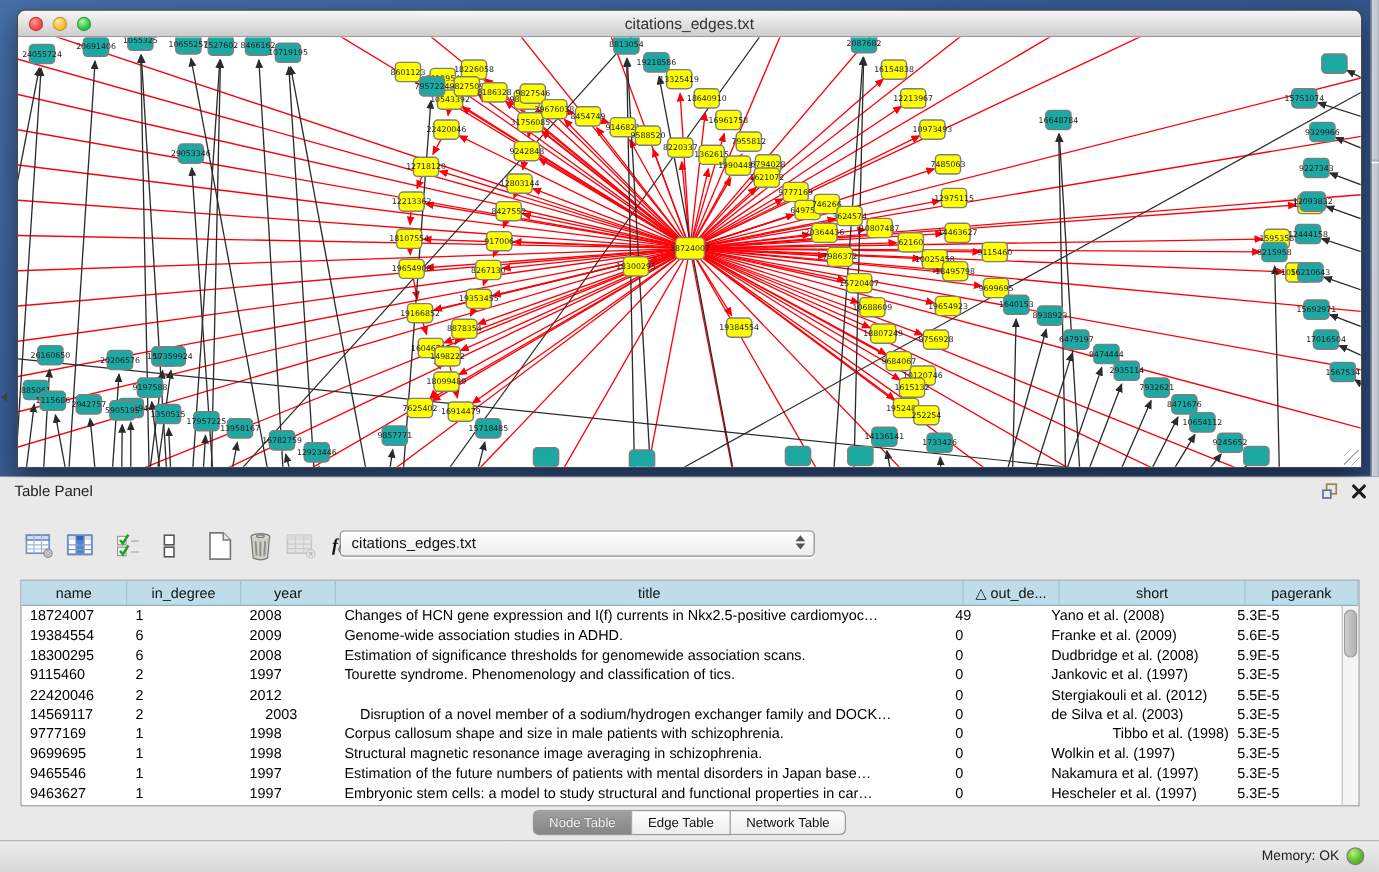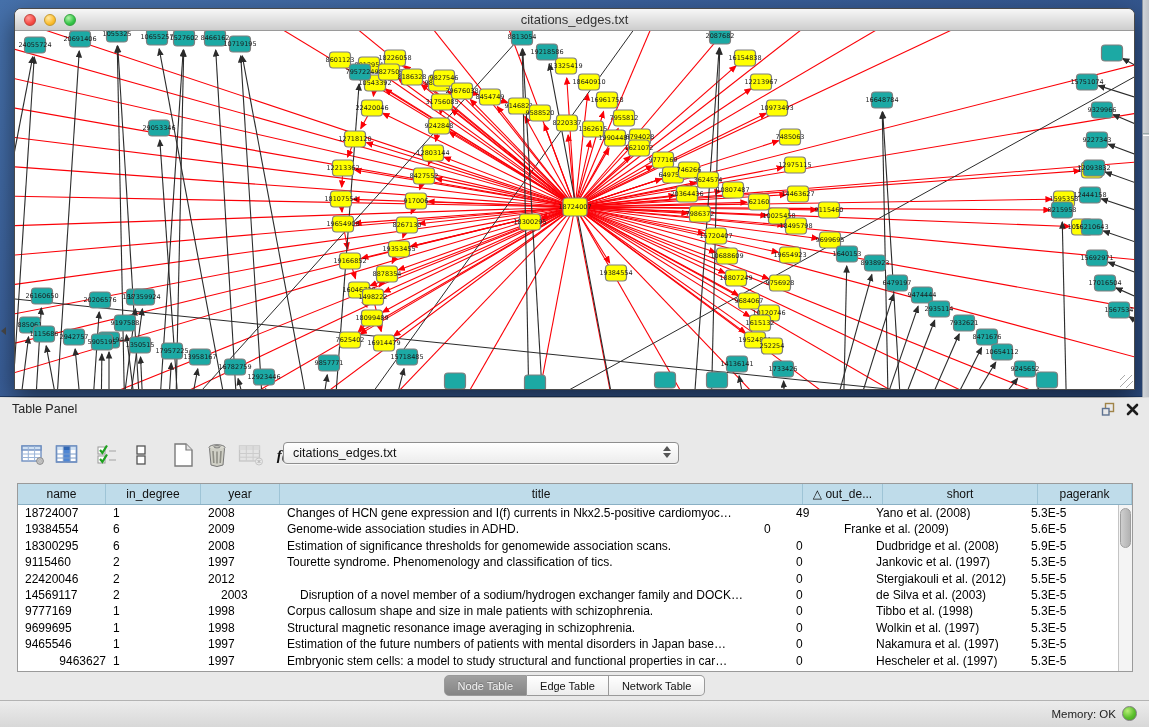--- a/index.html
+++ b/index.html
@@ -705,21 +705,21 @@
             <div class="td" style="width: 155px; flex: 0 0 auto;">Yano et al. (2008)</div>
             <div class="td" style="width: 94px; flex: 0 0 auto;">5.3E-5</div>
           </div>
           <div class="tr">
             <div class="td" style="width: 88px; flex: 0 0 auto;">19384554</div>
             <div class="td" style="width: 95px; flex: 0 0 auto;">6</div>
             <div class="td" style="width: 79px; flex: 0 0 auto;">2009</div>
             <div class="td" style="flex: 1 1 0%;">Genome-wide association studies in ADHD.</div>
             <div class="td" style="width: 80px; flex: 0 0 auto;">0</div>
             <div class="td" style="width: 155px; flex: 0 0 auto;">Franke et al. (2009)</div>
-            <div class="td" style="width: 94px; flex: 0 0 auto; margin-left: 32px;">5.6E-5</div>
+            <div class="td" style="width: 94px; flex: 0 0 auto;">5.6E-5</div>
           </div>
           <div class="tr">
             <div class="td" style="width: 88px; flex: 0 0 auto;">18300295</div>
             <div class="td" style="width: 95px; flex: 0 0 auto;">6</div>
             <div class="td" style="width: 79px; flex: 0 0 auto;">2008</div>
             <div class="td" style="flex: 1 1 0%;">Estimation of significance thresholds for genomewide association scans.</div>
             <div class="td" style="width: 80px; flex: 0 0 auto;">0</div>
             <div class="td" style="width: 155px; flex: 0 0 auto;">Dudbridge et al. (2008)</div>
             <div class="td" style="width: 94px; flex: 0 0 auto;">5.9E-5</div>
           </div>
@@ -749,21 +749,21 @@
             <div class="td" style="width: 80px; flex: 0 0 auto;">0</div>
             <div class="td" style="width: 155px; flex: 0 0 auto;">de Silva et al. (2003)</div>
             <div class="td" style="width: 94px; flex: 0 0 auto;">5.3E-5</div>
           </div>
           <div class="tr">
             <div class="td" style="width: 88px; flex: 0 0 auto;">9777169</div>
             <div class="td" style="width: 95px; flex: 0 0 auto;">1</div>
             <div class="td" style="width: 79px; flex: 0 0 auto;">1998</div>
             <div class="td" style="flex: 1 1 0%;">Corpus callosum shape and size in male patients with schizophrenia.</div>
             <div class="td" style="width: 80px; flex: 0 0 auto;">0</div>
-            <div class="td" style="width: 155px; flex: 0 0 auto;">Tibbo et al. (1998)</div>
+            <div class="td" style="width: 155px; flex: 0 0 auto; text-align: right;">Tibbo et al. (1998)</div>
             <div class="td" style="width: 94px; flex: 0 0 auto;">5.3E-5</div>
           </div>
           <div class="tr">
             <div class="td" style="width: 88px; flex: 0 0 auto;">9699695</div>
             <div class="td" style="width: 95px; flex: 0 0 auto;">1</div>
             <div class="td" style="width: 79px; flex: 0 0 auto;">1998</div>
             <div class="td" style="flex: 1 1 0%;">Structural magnetic resonance image averaging in schizophrenia.</div>
             <div class="td" style="width: 80px; flex: 0 0 auto;">0</div>
             <div class="td" style="width: 155px; flex: 0 0 auto;">Wolkin et al. (1997)</div>
             <div class="td" style="width: 94px; flex: 0 0 auto;">5.3E-5</div>
@@ -771,21 +771,21 @@
           <div class="tr">
             <div class="td" style="width: 88px; flex: 0 0 auto;">9465546</div>
             <div class="td" style="width: 95px; flex: 0 0 auto;">1</div>
             <div class="td" style="width: 79px; flex: 0 0 auto;">1997</div>
             <div class="td" style="flex: 1 1 0%;">Estimation of the future numbers of patients with mental disorders in Japan base…</div>
             <div class="td" style="width: 80px; flex: 0 0 auto;">0</div>
             <div class="td" style="width: 155px; flex: 0 0 auto;">Nakamura et al. (1997)</div>
             <div class="td" style="width: 94px; flex: 0 0 auto;">5.3E-5</div>
           </div>
           <div class="tr">
-            <div class="td" style="width: 88px; flex: 0 0 auto; text-align: right;">9463627</div>
+            <div class="td" style="width: 88px; flex: 0 0 auto;">9463627</div>
             <div class="td" style="width: 95px; flex: 0 0 auto;">1</div>
             <div class="td" style="width: 79px; flex: 0 0 auto;">1997</div>
             <div class="td" style="flex: 1 1 0%;">Embryonic stem cells: a model to study structural and functional properties in car…</div>
             <div class="td" style="width: 80px; flex: 0 0 auto;">0</div>
             <div class="td" style="width: 155px; flex: 0 0 auto;">Hescheler et al. (1997)</div>
             <div class="td" style="width: 94px; flex: 0 0 auto;">5.3E-5</div>
           </div>
         </div>
       <div class="vscroll">
         <div class="thumb"></div>

